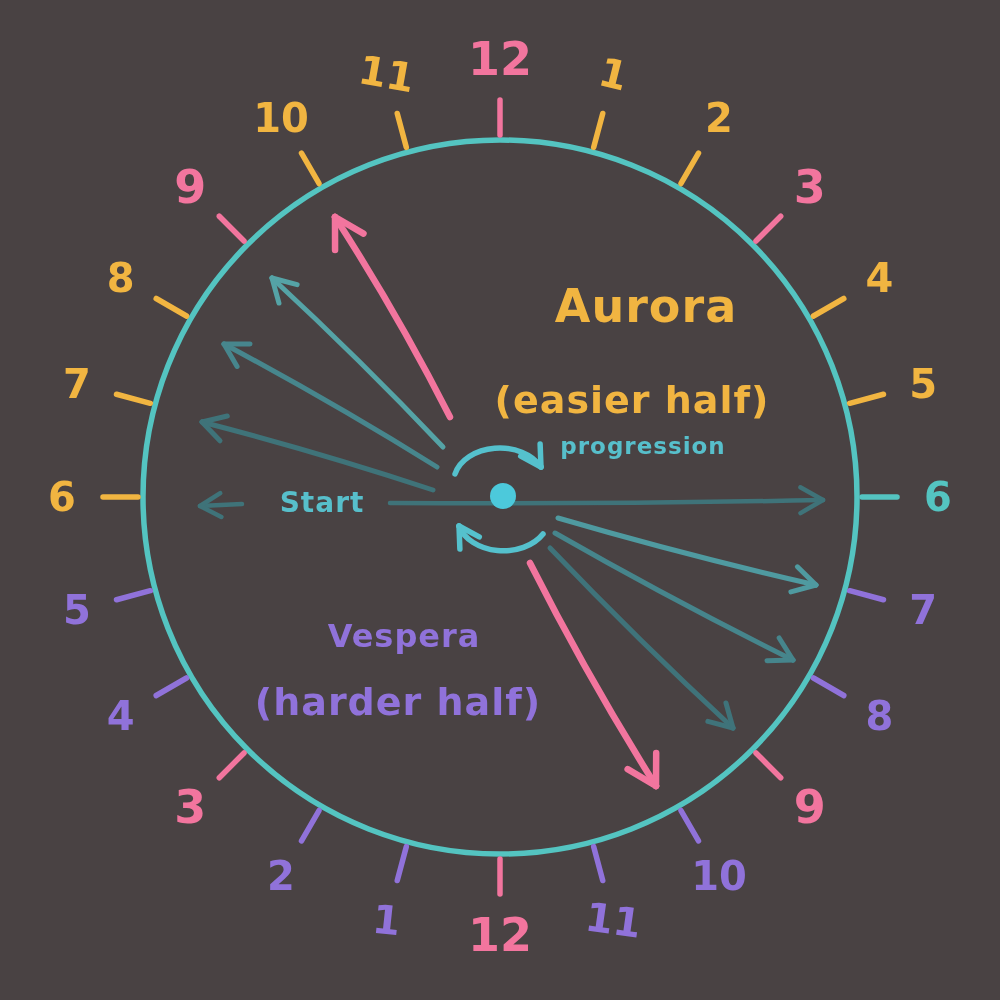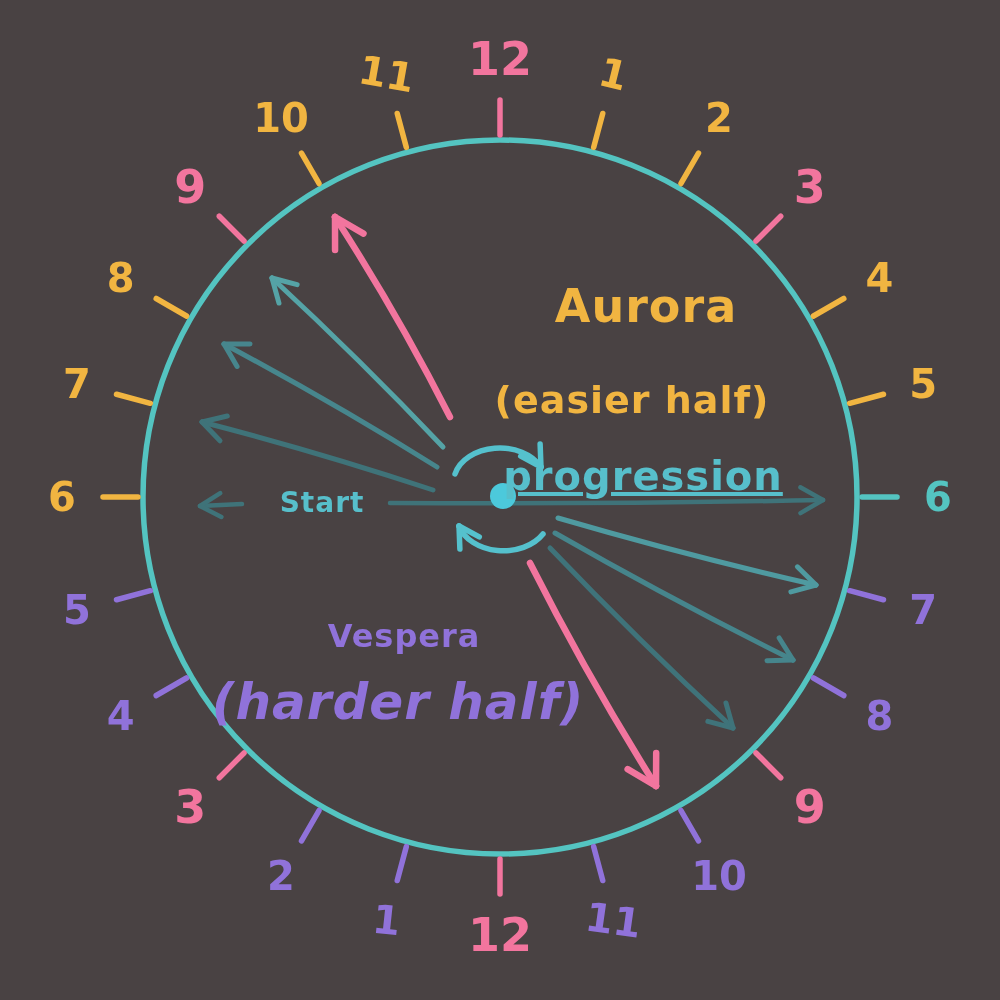--- a/index.html
+++ b/index.html
@@ -9,23 +9,23 @@
   .note{
     position:absolute;
     transform:translate(-50%,-50%);
     white-space:nowrap;
     font-weight:bold;
     letter-spacing:1px;
   }
   .aurora-title{left:622px;top:306px;font-size:46px;}
   .aurora-sub{left:632px;top:380px;font-size:38px;margin-top:20px;}
   .vespera-title{left:372px;top:636px;font-size:32px;margin-left:32px;}
-  .vespera-sub{left:398px;top:702px;font-size:50px;font-style:italic;}
+  .vespera-sub{left:398px;top:702px;font-size:38px;}
   .start-label{left:322px;top:502px;font-size:28px;}
-  .progression-label{left:643px;top:476px;font-size:40px;text-decoration:underline;}
+  .progression-label{left:643px;top:446px;font-size:23px;}
 </style>
 </head>
 <body style="background: rgb(73, 66, 67);">
 
 <div class="stage" style="background: rgb(73, 66, 67);">
   <svg id="dial-svg" width="1000" height="1000" viewBox="0 0 1000 1000">
       <path fill="none" stroke="#3f7379" stroke-width="4.5" stroke-linecap="round" d="M 390 503 Q 606.520784720543 504.499927998368 823 500"></path>
       <line fill="none" stroke="#3f7379" stroke-width="4.5" stroke-linecap="round" x1="823" y1="500" x2="800.5267479881637" y2="513.0748974761755"></line>
       <line fill="none" stroke="#3f7379" stroke-width="4.5" stroke-linecap="round" x1="823" y1="500" x2="800.3477377314842" y2="487.2377504287693"></line>
       <path fill="none" stroke="#3f7379" stroke-width="4.5" stroke-linecap="round" d="M 242 504 Q 221 505 200 506"></path>

